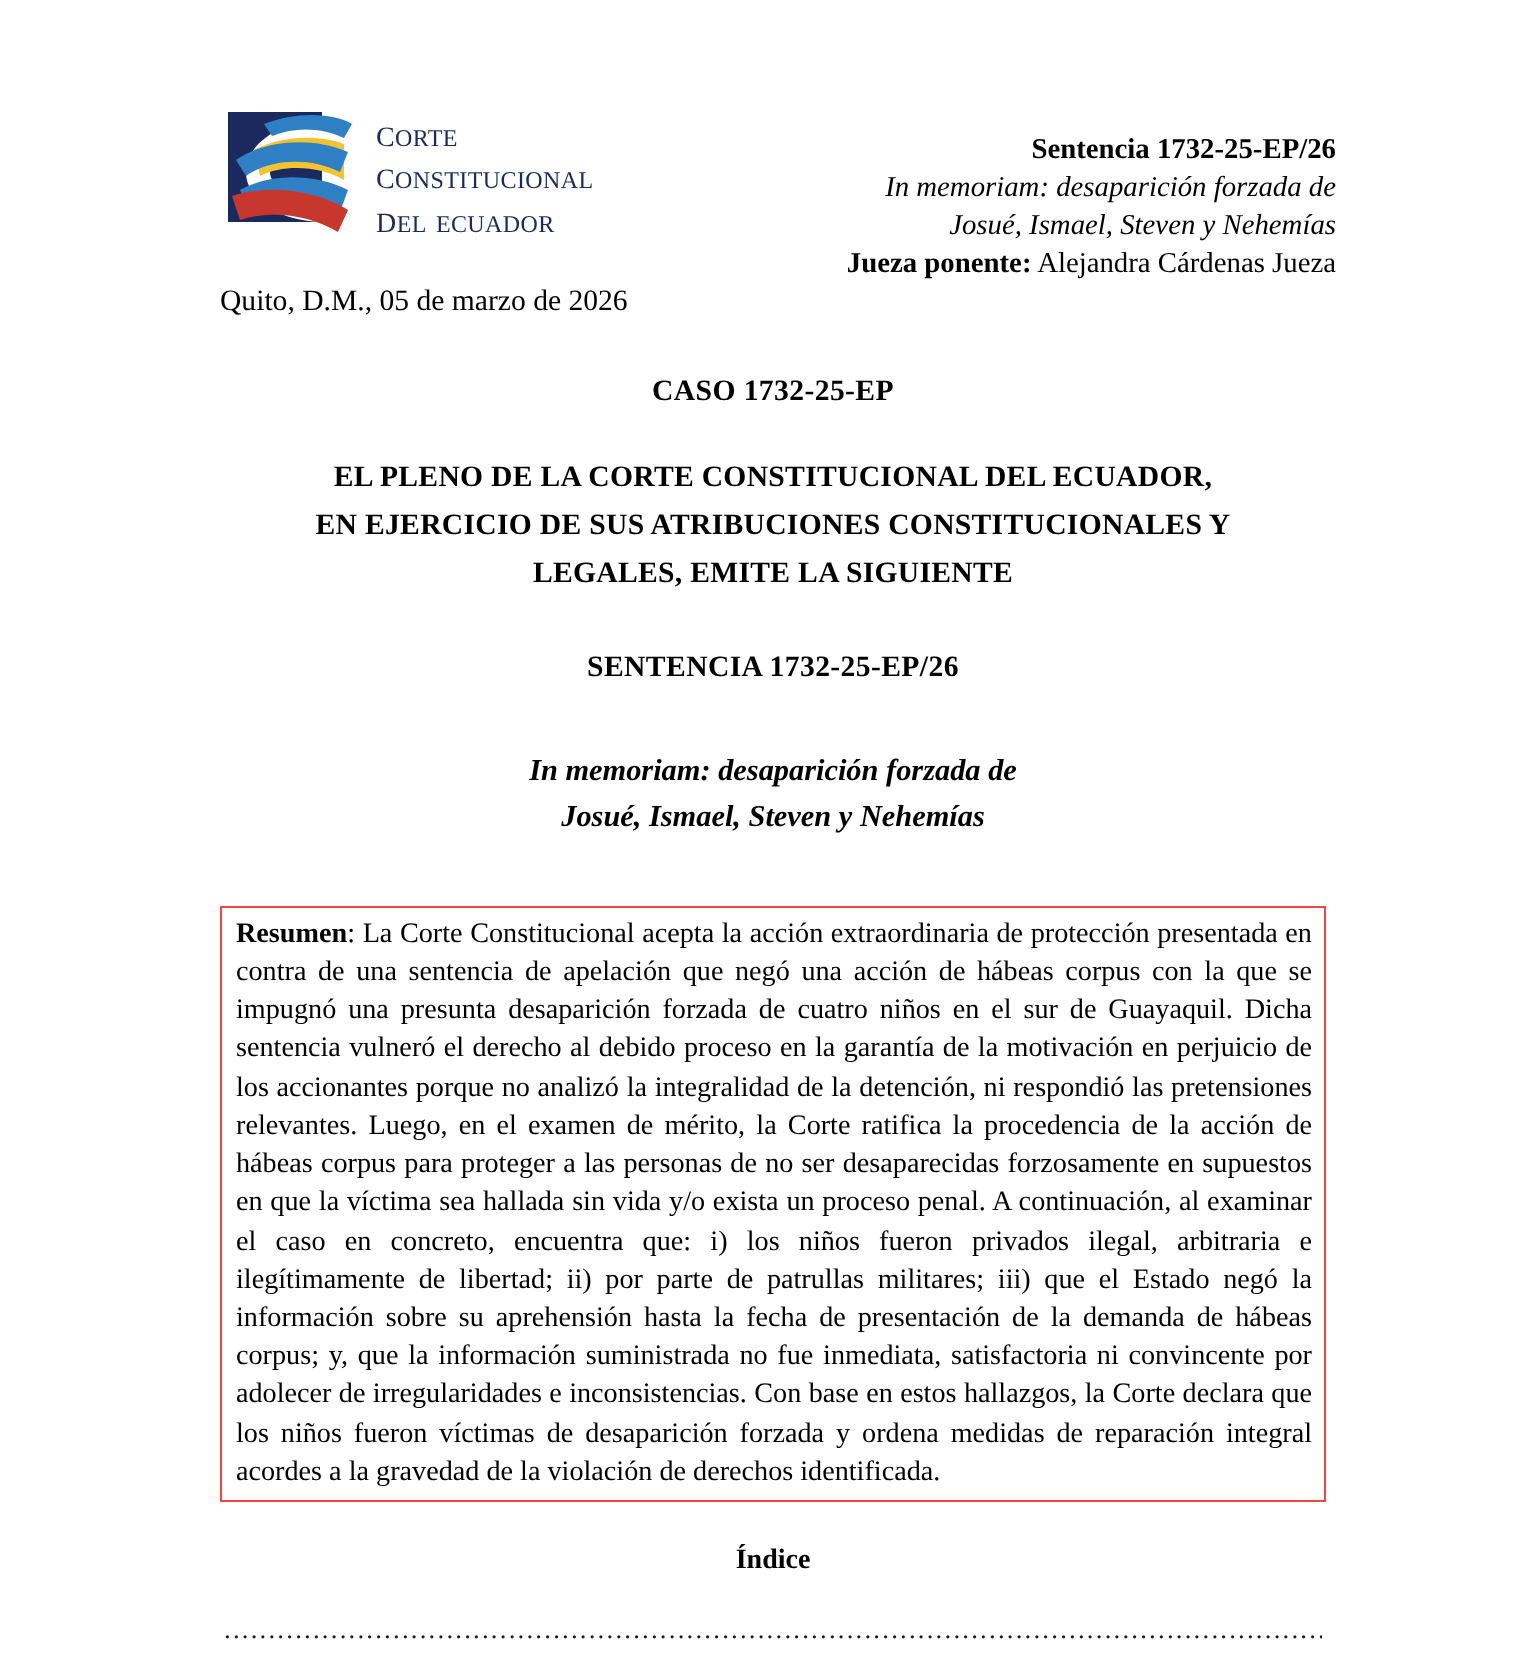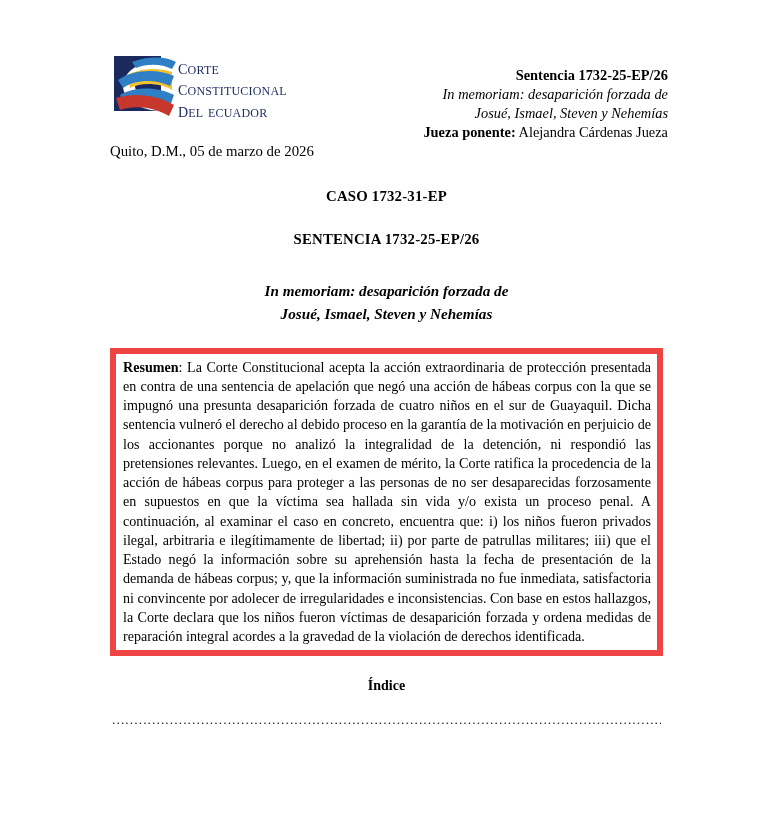--- a/index.html
+++ b/index.html
@@ -29,21 +29,21 @@
   .doc-header {
     display: flex;
     align-items: flex-start;
     justify-content: space-between;
     padding: 40px 100px 0 110px;
   }
 
   .logo-block {
     display: flex;
     align-items: center;
-    gap: 0;
+    gap: 10px;
     flex: 0 0 auto;
     padding-top: 10px;
   }
   .logo-mark {
     width: 68px;
     height: 76px;
     flex: 0 0 auto;
     display: block;
   }
   .logo-words {
@@ -110,22 +110,22 @@
     font-weight: bold;
     font-style: italic;
     font-size: 15.2px;
     line-height: 1.55;
     margin-top: 31px;
   }
   .memoriam .mem-line { display: block; }
 
   
   .resumen-box {
-    margin-top: 22px;
-    border: 6px solid #ef4444;
+    margin-top: 32px;
+    border: 1px solid #ef4444;
     padding: 4px 6px 4px 7px;
     font-size: 14.1px;
     line-height: 1.365;
     text-align: justify;
     text-justify: inter-word;
     hyphens: none;
   }
   .resumen-box .res-label { font-weight: bold; }
 
   
@@ -193,22 +193,27 @@
       <span class="hm-line hm-ital">Josué, Ismael, Steven y Nehemías</span>
       <span class="hm-line"><span class="hm-bold">Jueza ponente:</span> <span>Alejandra Cárdenas Jueza</span></span>
     </div>
 
   </div>
 
   <div class="content">
 
     <div class="date-line">Quito, D.M., 05 de marzo de 2026</div>
 
-    <div class="caso-title">CASO 1732-31-EP</div>
-
+    <div class="caso-title">CASO 1732-25-EP</div>
+
+    <div class="pleno-block">
+      <span class="pl-line">EL PLENO DE LA CORTE CONSTITUCIONAL DEL ECUADOR,</span>
+      <span class="pl-line">EN EJERCICIO DE SUS ATRIBUCIONES CONSTITUCIONALES Y</span>
+      <span class="pl-line">LEGALES, EMITE LA SIGUIENTE</span>
+    </div>
 
     <div class="sentencia-title">SENTENCIA 1732-25-EP/26</div>
 
     <div class="memoriam">
       <span class="mem-line">In memoriam: desaparición forzada de</span>
       <span class="mem-line">Josué, Ismael, Steven y Nehemías</span>
     </div>
 
     <div class="resumen-box"><span class="res-label">Resumen</span><span>: </span><span>La Corte Constitucional acepta la acción extraordinaria de protección presentada en contra de una sentencia de apelación que negó una acción de hábeas corpus con la que se impugnó una presunta desaparición forzada de cuatro niños en el sur de Guayaquil. Dicha sentencia vulneró el derecho al debido proceso en la garantía de la motivación en perjuicio de los accionantes porque no analizó la integralidad de la detención, ni respondió las pretensiones relevantes. Luego, en el examen de mérito, la Corte ratifica la procedencia de la acción de hábeas corpus para proteger a las personas de no ser desaparecidas forzosamente en supuestos en que la víctima sea hallada sin vida y/o exista un proceso penal. A continuación, al examinar el caso en concreto, encuentra que: i) los niños fueron privados ilegal, arbitraria e ilegítimamente de libertad; ii) por parte de patrullas militares; iii) que el Estado negó la información sobre su aprehensión hasta la fecha de presentación de la demanda de hábeas corpus; y, que la información suministrada no fue inmediata, satisfactoria ni convincente por adolecer de irregularidades e inconsistencias. Con base en estos hallazgos, la Corte declara que los niños fueron víctimas de desaparición forzada y ordena medidas de reparación integral acordes a la gravedad de la violación de derechos identificada.</span></div>
 

